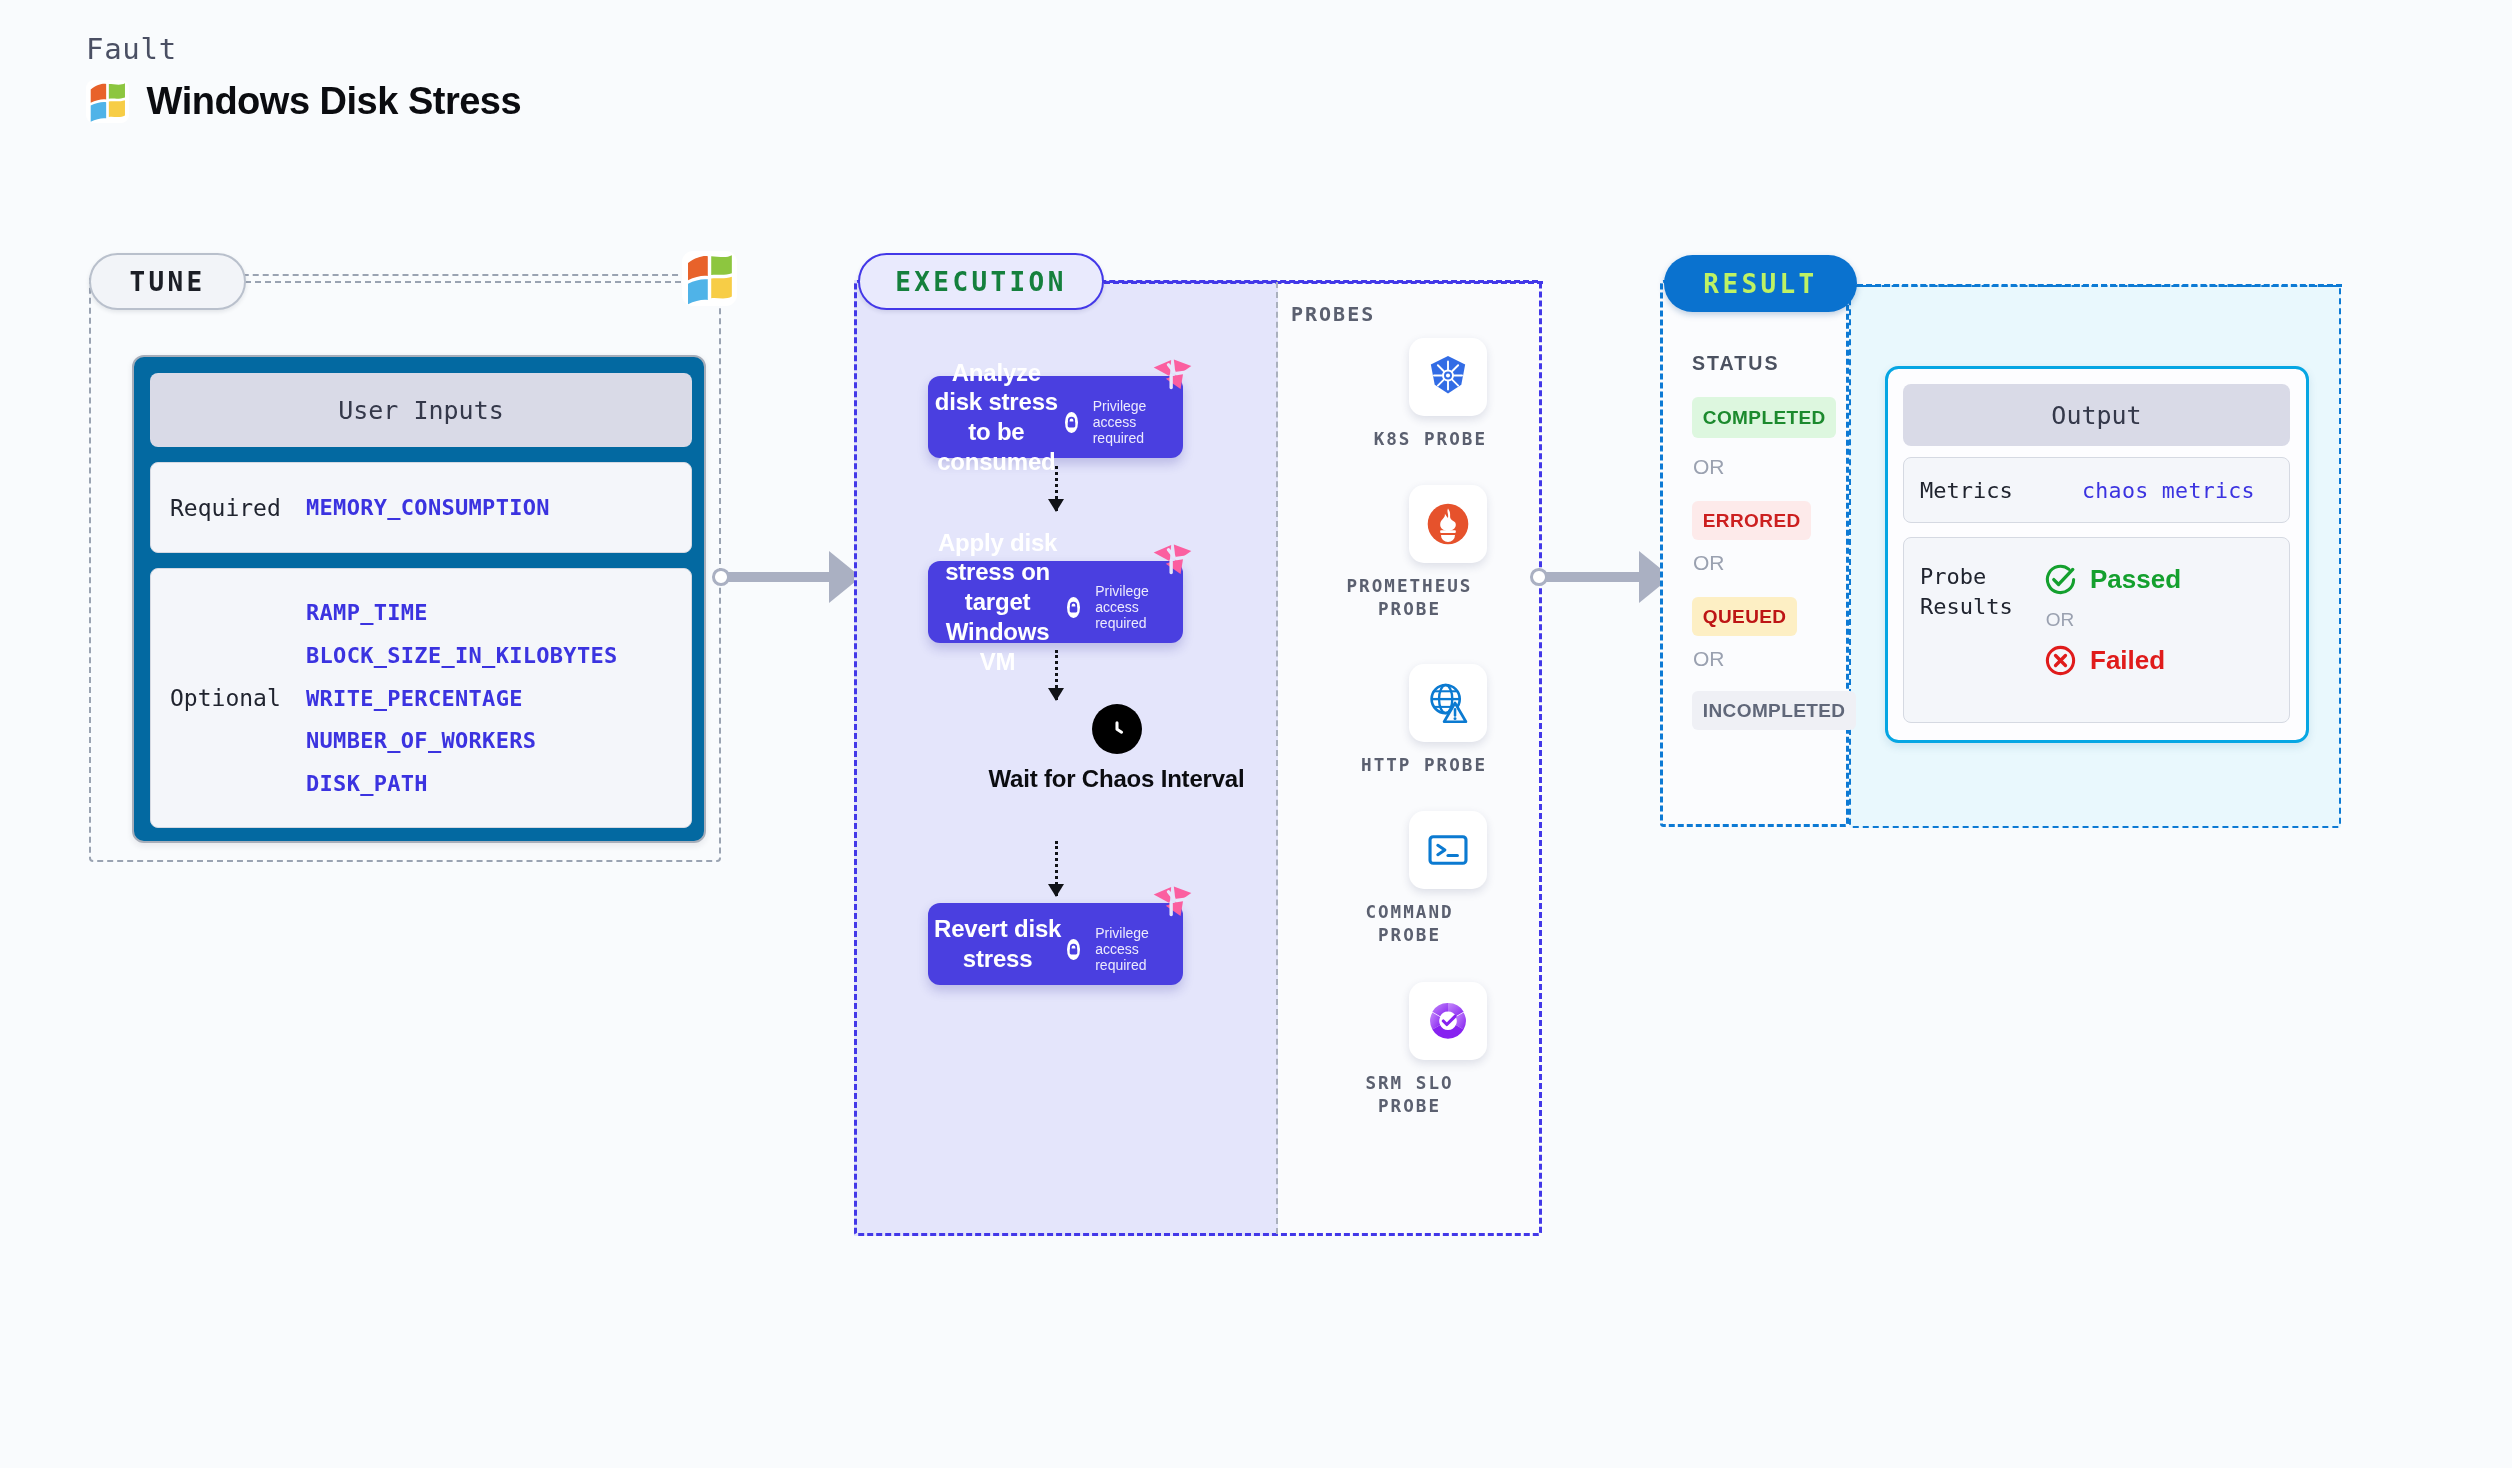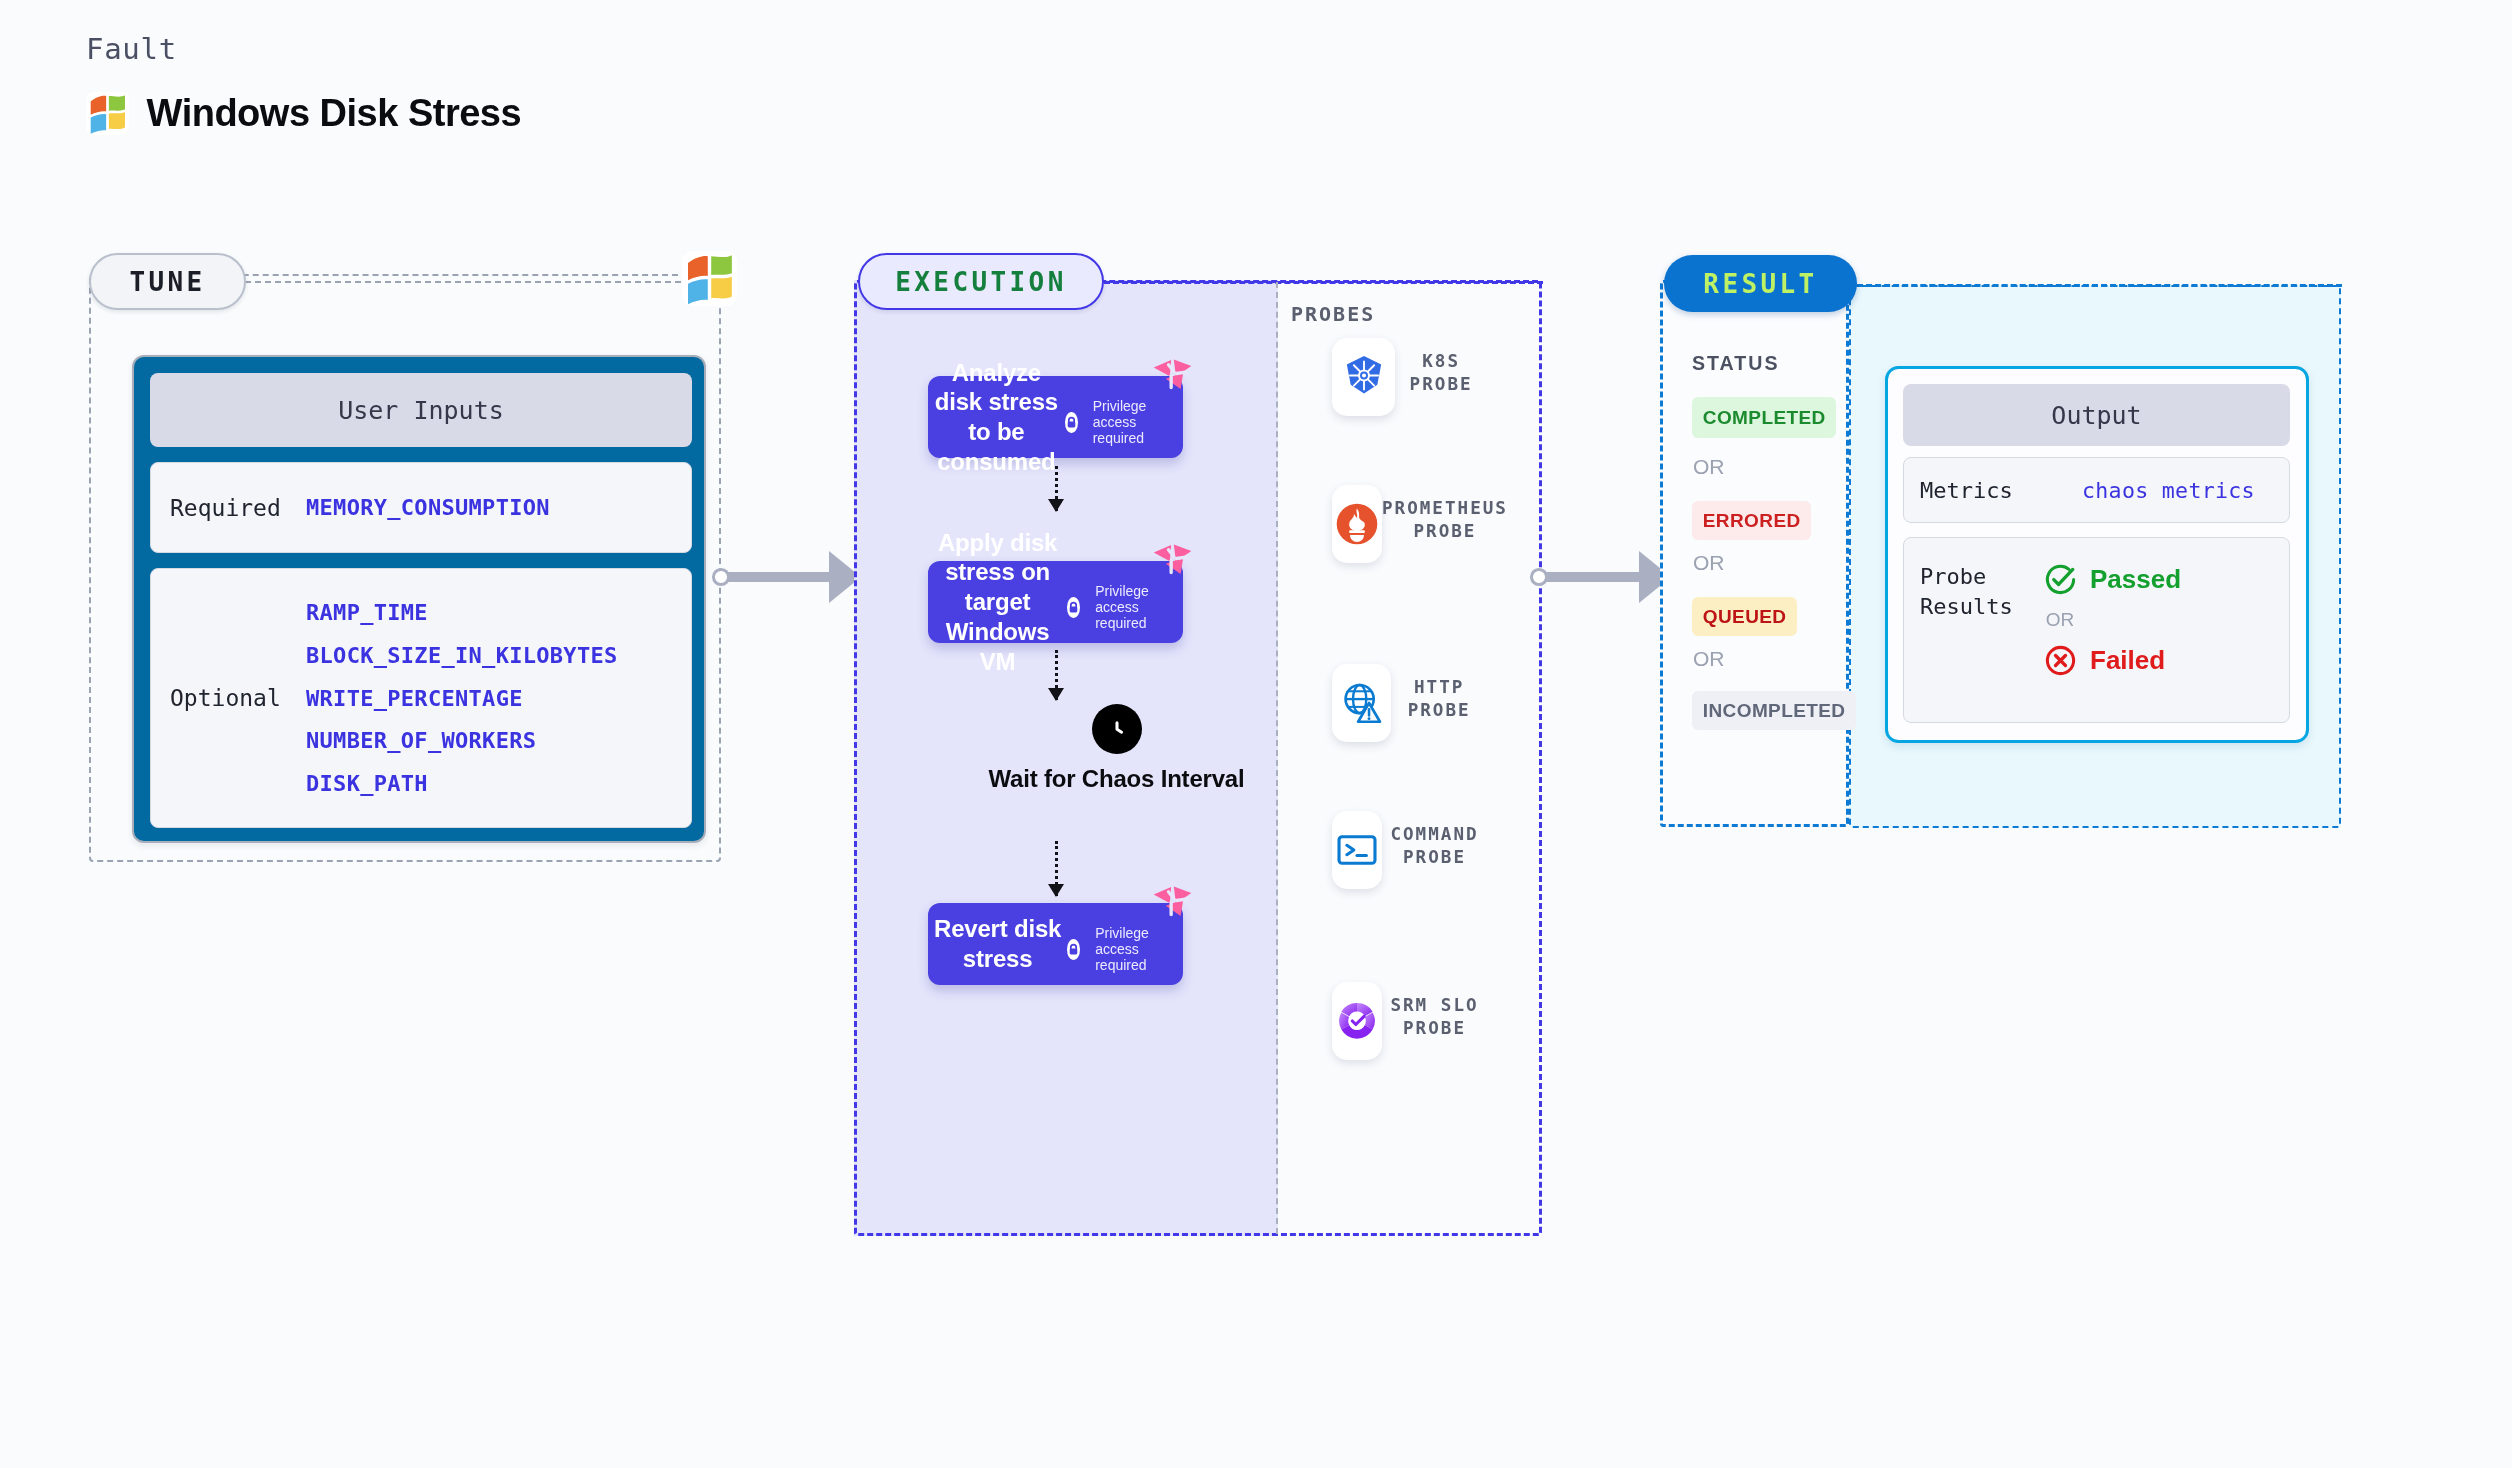--- a/index.html
+++ b/index.html
@@ -10,21 +10,21 @@
     position:relative;
     overflow:hidden;
   }
 
   
   #header{position:absolute;left:86px;top:32px;}
   #fault-label{
     font-family:"DejaVu Sans Mono","Liberation Mono",monospace;
     font-size:29px;color:#4a4f63;letter-spacing:0.7px;
   }
-  #title-row{display:flex;align-items:center;margin-top:26px;}
+  #title-row{display:flex;align-items:center;margin-top:14px;}
   #title-text{
     font-size:38px;font-weight:700;color:#0b0c10;letter-spacing:-0.5px;
     margin-left:17.6px;font-family:"Liberation Sans",sans-serif;
   }
 
   
   .winlogo{position:relative;display:inline-block;}
 
   
   .stage{position:absolute;box-sizing:border-box;}
@@ -139,21 +139,21 @@
     text-align:center;line-height:1.22;letter-spacing:-0.2px;
   }
 
   
   #probes-title{
     position:absolute;left:1291px;top:302px;
     font-family:"DejaVu Sans Mono","Liberation Mono",monospace;
     font-size:20px;letter-spacing:2px;color:#5b6070;font-weight:700;
   }
   .probe{
-    position:absolute;width:155px;display:flex;flex-direction:row;align-items:flex-start;
+    position:absolute;width:155px;display:flex;flex-direction:column;align-items:flex-end;
   }
   .probe-tile{
     width:78px;height:78px;border-radius:15px;background:#ffffff;
     box-shadow:0 3.4px 8.8px rgba(40,50,90,.13);
     display:flex;align-items:center;justify-content:center;
   }
   .probe-label{
     margin-top:12px;text-align:center;line-height:1.3;
     font-family:"DejaVu Sans Mono","Liberation Mono",monospace;
     font-size:17.6px;letter-spacing:2px;color:#5b6070;font-weight:700;

